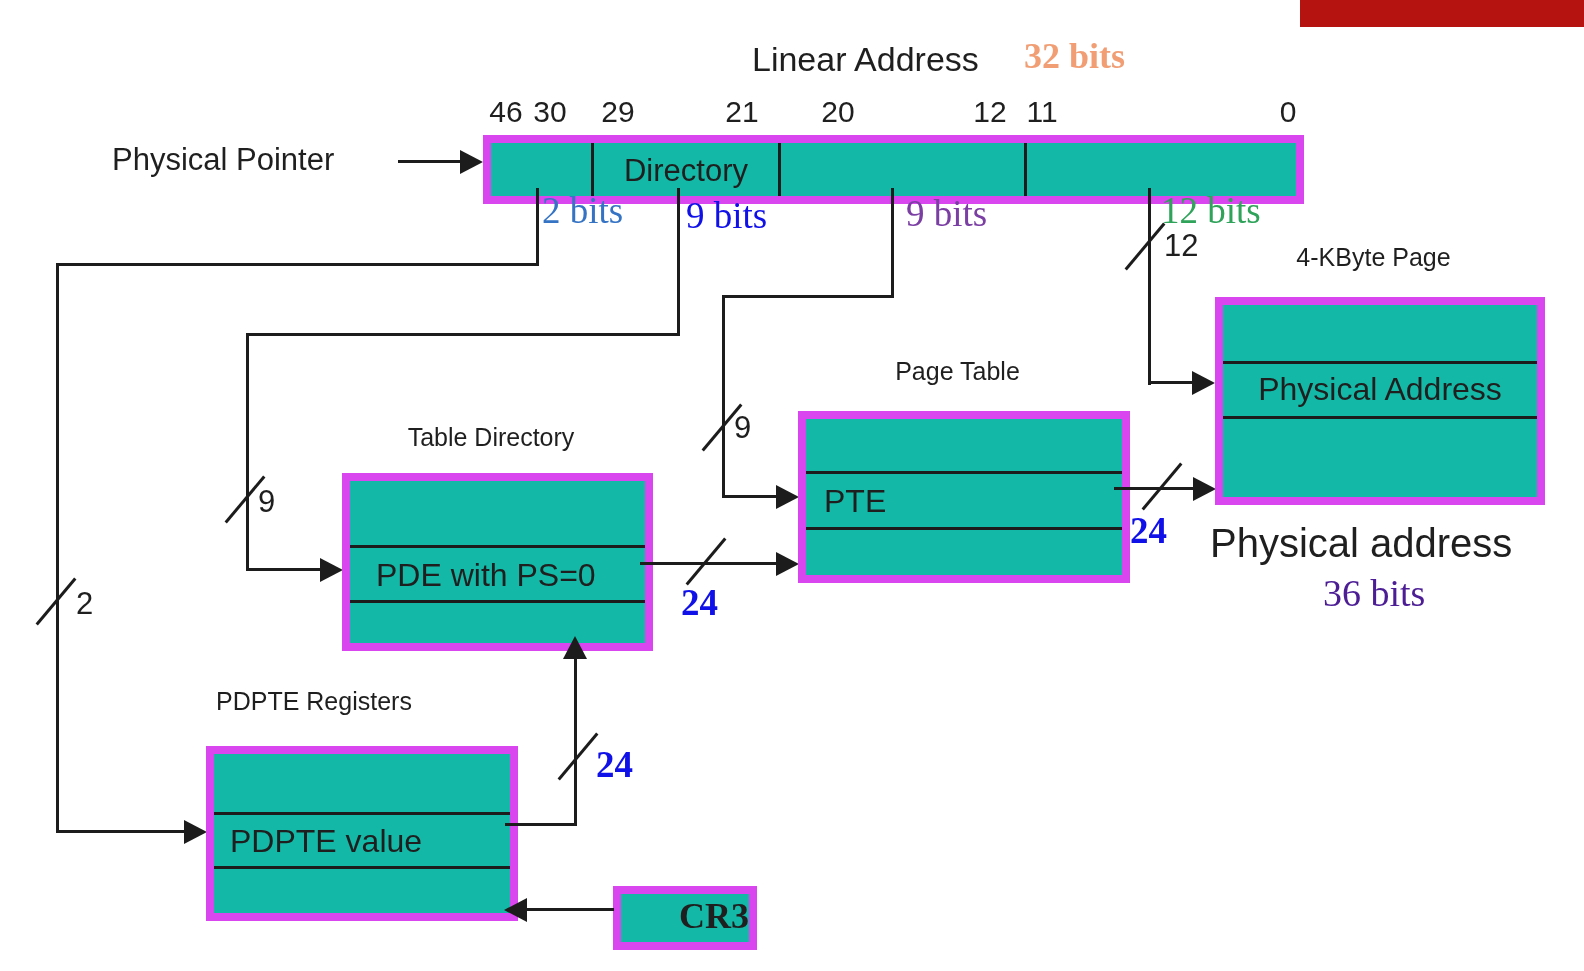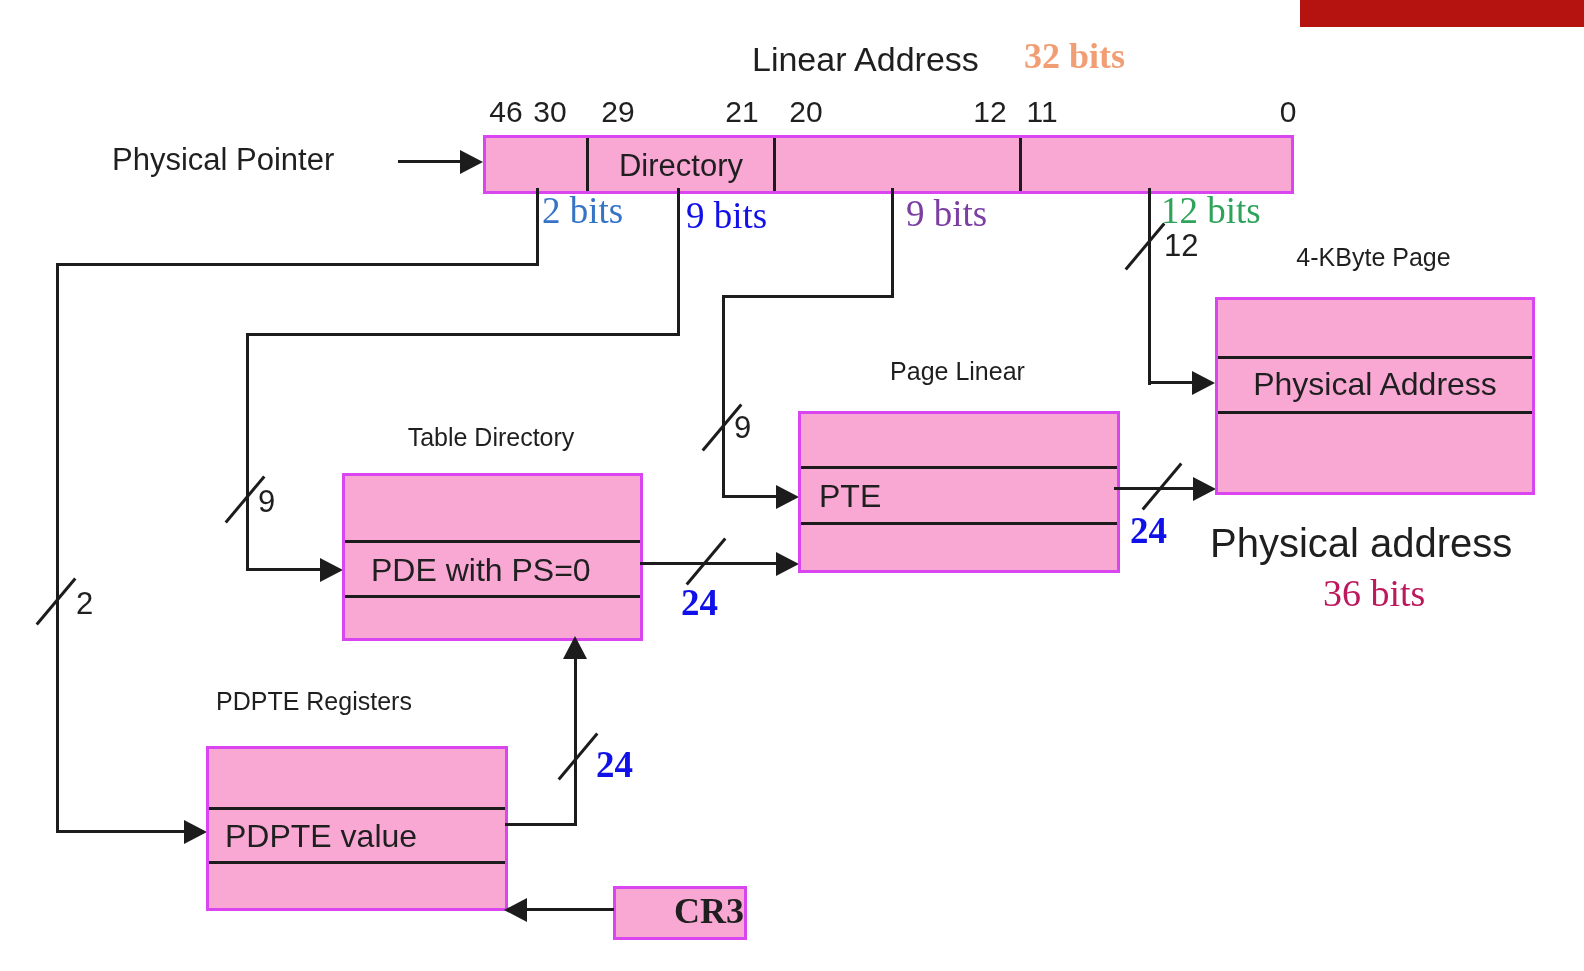--- a/index.html
+++ b/index.html
@@ -10,56 +10,56 @@
     overflow:hidden;
     font-family:"Liberation Sans",sans-serif;
     color:#1f1f1f;
   }
   .abs{position:absolute;}
   .line{position:absolute;background:#1c1c1c;}
   .txt{position:absolute;white-space:nowrap;line-height:1.05;}
   .sans{font-family:"Liberation Sans",sans-serif;}
   .serif{font-family:"Liberation Serif","DejaVu Serif",serif;}
   .center{transform:translateX(-50%);}
-  .box{position:absolute;border:3px solid #d946ef;background:#f9a8d4;box-sizing:content-box;}
+  .box{position:absolute;border:8px solid #d946ef;background:#14b8a6;box-sizing:content-box;}
   .hdiv{position:absolute;left:0;width:100%;height:3px;background:#1c1c1c;}
   .vdiv{position:absolute;top:0;height:100%;width:3px;background:#1c1c1c;}
   .arrow-r{position:absolute;width:0;height:0;border-top:12px solid transparent;border-bottom:12px solid transparent;border-left:23px solid #1c1c1c;}
   .arrow-l{position:absolute;width:0;height:0;border-top:12px solid transparent;border-bottom:12px solid transparent;border-right:23px solid #1c1c1c;}
   .arrow-u{position:absolute;width:0;height:0;border-left:12px solid transparent;border-right:12px solid transparent;border-bottom:23px solid #1c1c1c;}
   .slash{position:absolute;width:60px;height:3px;background:#1c1c1c;transform:rotate(-50deg);}
   .bitnum{font-size:30px;}
   .fieldlbl{position:absolute;top:10px;font-size:31px;text-align:center;}
   .widthlbl{font-size:37px;}
   .buslbl{font-size:31px;}
   .blue24{font-size:37px;font-weight:bold;color:#1010e8;}
   .boxtitle{font-size:25px;text-align:center;}
   .entrylbl{position:absolute;font-size:32px;white-space:nowrap;}
   .c-steel{color:#3574c5;}
   .c-blue{color:#1010e8;}
   .c-purple{color:#7b3fa4;}
   .c-green{color:#2fa35a;}
   .c-salmon{color:#f19e74;}
-  .c-red{color:#be185d;}
+  .c-red{color:#4c1d95;}
 </style>
 </head>
 <body>
 
 <div id="canvas">
 
   <div class="abs" style="left:1300px;top:0;width:284px;height:27px;background:#b51310;"></div>
 
   <div class="txt sans" style="left:752px;top:42px;font-size:34px;">Linear Address</div>
   <div class="txt serif c-salmon" style="left:1024px;top:38px;font-size:36px;font-weight:bold;">32 bits</div>
 
   <div class="txt sans bitnum center" style="left:506px;top:96px;">46</div>
   <div class="txt sans bitnum center" style="left:550px;top:96px;">30</div>
   <div class="txt sans bitnum center" style="left:618px;top:96px;">29</div>
   <div class="txt sans bitnum center" style="left:742px;top:96px;">21</div>
-  <div class="txt sans bitnum center" style="left:806px;top:96px;">20</div>
+  <div class="txt sans bitnum center" style="left:838px;top:96px;">20</div>
   <div class="txt sans bitnum center" style="left:990px;top:96px;">12</div>
   <div class="txt sans bitnum center" style="left:1042px;top:96px;">11</div>
   <div class="txt sans bitnum center" style="left:1288px;top:96px;">0</div>
 
   <div class="txt sans" style="left:112px;top:144px;font-size:31px;">Physical Pointer</div>
   <div class="line" style="left:398px;top:160px;width:64px;height:3px;"></div>
   <div class="arrow-r" style="left:460px;top:150px;"></div>
 
   <div class="box" style="left:483px;top:135px;width:805px;height:53px;">
     <div class="vdiv" style="left:100px;"></div>
@@ -109,21 +109,21 @@
     <div class="hdiv" style="top:64px;"></div>
     <div class="hdiv" style="top:119px;"></div>
     <div class="entrylbl sans" style="left:26px;top:76px;">PDE with PS=0</div>
   </div>
 
   <div class="line" style="left:640px;top:562px;width:140px;height:3px;"></div>
   <div class="arrow-r" style="left:776px;top:552px;"></div>
   <div class="slash" style="left:676px;top:560px;"></div>
   <div class="txt serif blue24" style="left:681px;top:584px;">24</div>
 
-  <div class="txt sans boxtitle" style="left:798px;top:358px;width:319px;">Page Linear</div>
+  <div class="txt sans boxtitle" style="left:798px;top:358px;width:319px;">Page Table</div>
   <div class="box" style="left:798px;top:411px;width:316px;height:156px;">
     <div class="hdiv" style="top:52px;"></div>
     <div class="hdiv" style="top:108px;"></div>
     <div class="entrylbl sans" style="left:18px;top:64px;">PTE</div>
   </div>
 
   <div class="line" style="left:1114px;top:487px;width:86px;height:3px;"></div>
   <div class="arrow-r" style="left:1193px;top:477px;"></div>
   <div class="slash" style="left:1132px;top:485px;"></div>
   <div class="txt serif blue24" style="left:1130px;top:512px;">24</div>

